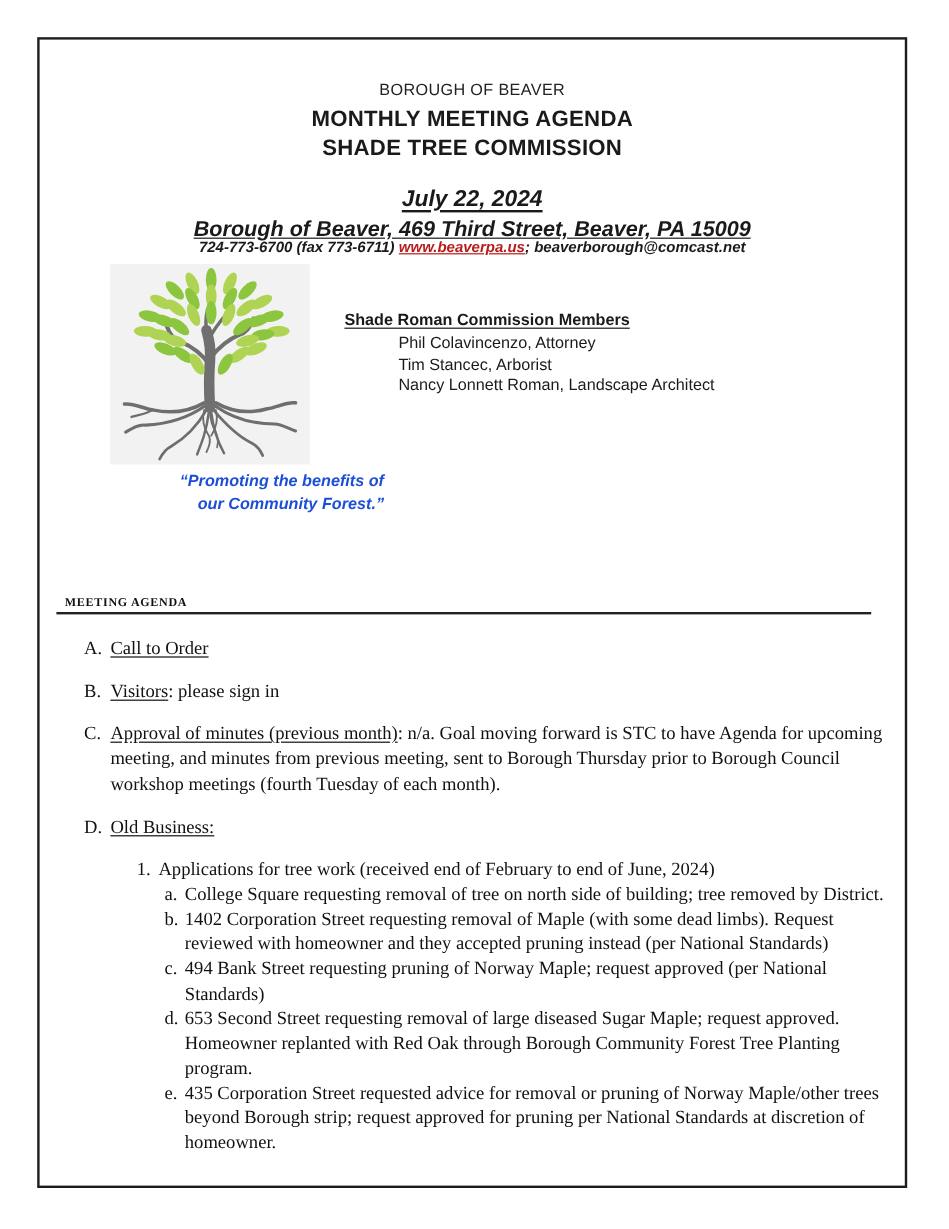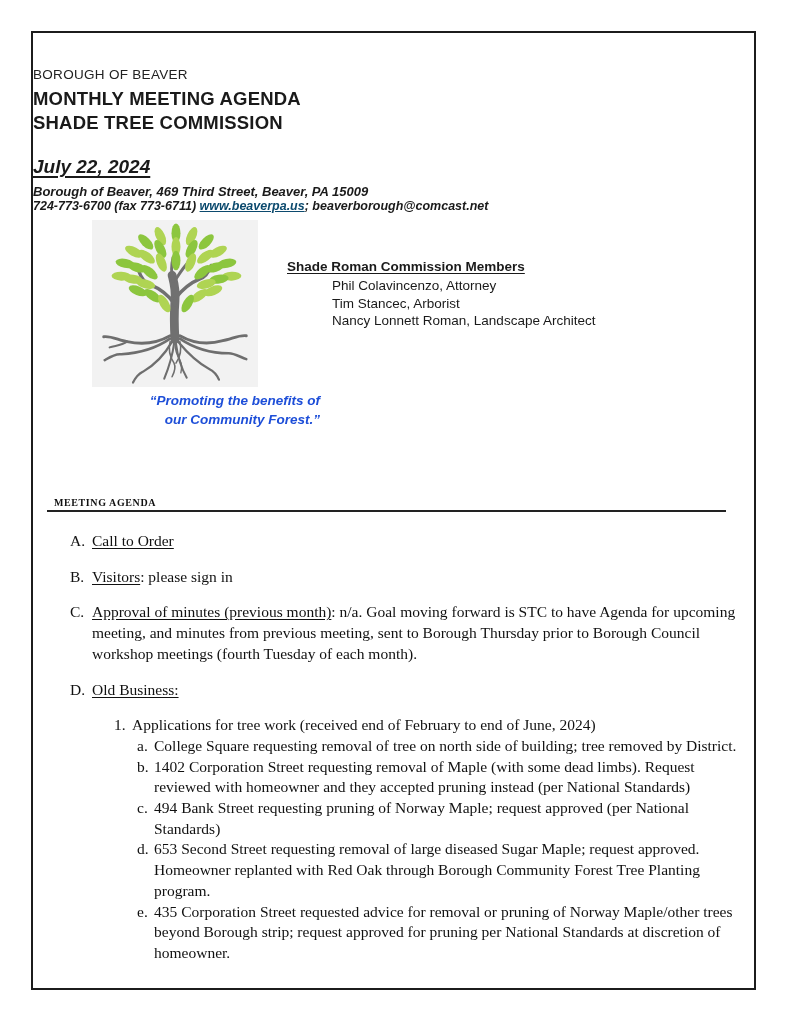--- a/index.html
+++ b/index.html
@@ -6,30 +6,30 @@
   body{
     width:791px;height:1024px;position:relative;background:#ffffff;
     font-family:"Liberation Sans","DejaVu Sans",sans-serif;color:#1a1a1a;
     -webkit-font-smoothing:antialiased;
   }
   .frame{
     position:absolute;left:31px;top:31px;width:725px;height:959px;
     border:2px solid #1c1c1c;background:#fff;box-sizing:border-box;
   }
   
-  .doc-header{position:absolute;left:0;right:0;top:34px;}
+  .doc-header{position:absolute;left:0;right:0;top:34px;text-align:center;}
   .h-org{font-size:13.5px;letter-spacing:.3px;margin-bottom:5px;color:#222;}
   .h-title{font-size:18.5px;font-weight:700;line-height:24px;letter-spacing:.2px;}
   .h-date{
     margin-top:21px;font-size:19px;font-weight:700;font-style:italic;
     text-decoration:underline;text-underline-offset:3px;text-decoration-thickness:2px;
   }
-  .h-addr{margin-top:6px;font-size:13px;font-weight:700;font-style:italic;line-height:15px;}
+  .h-addr{margin-top:6px;font-size:18px;font-weight:700;font-style:italic;line-height:15px;text-decoration:underline;}
   .h-contact{font-size:12.5px;font-weight:700;font-style:italic;line-height:15px;}
-  .h-contact a{color:#0c4a6e;text-decoration:underline;cursor:pointer;}
+  .h-contact a{color:#b91c1c;text-decoration:underline;cursor:pointer;}
   
   .logo-box{position:absolute;left:59px;top:187px;width:166px;height:167px;background:#F2F2F2;}
   .slogan{
     position:absolute;left:57px;top:358px;width:230px;
     color:#1d4ed8;font-size:13.5px;font-weight:700;font-style:italic;line-height:19px;text-align:right;
   }
   
   .members{position:absolute;left:254px;top:226px;font-size:13.5px;}
   .members-heading{
     font-weight:700;text-decoration:underline;text-underline-offset:2px;margin-bottom:3px;

